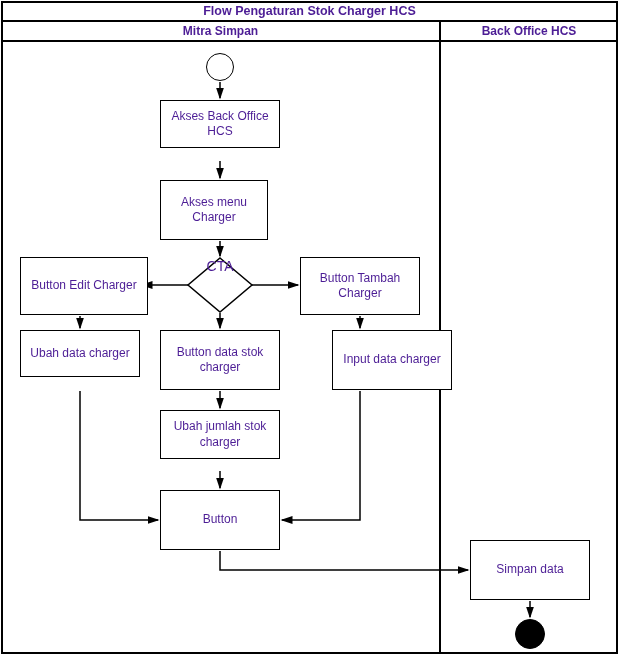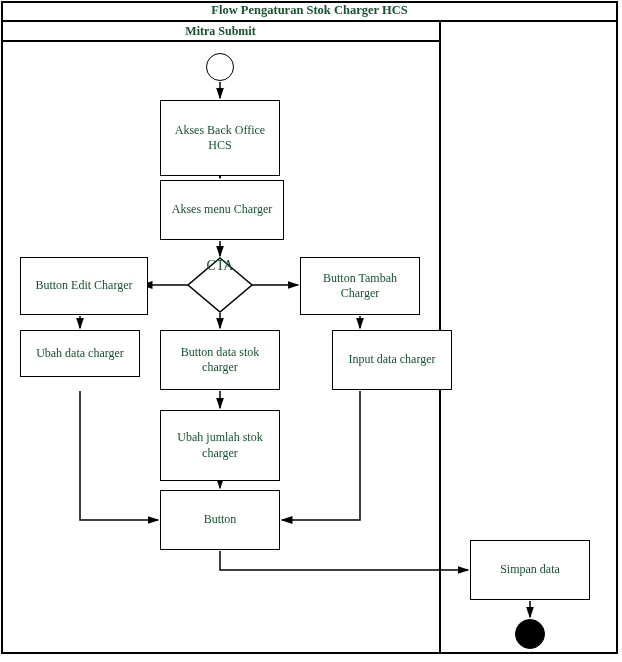--- a/index.html
+++ b/index.html
@@ -1,21 +1,21 @@
 <!DOCTYPE html>
 <html><head>
 <meta charset="utf-8">
 <style>
   html,body{margin:0;padding:0;background:#ffffff;}
   .stage{
     position:relative;
     width:622px;height:662px;
     background:#ffffff;
-    font-family:Liberation Serif, serif;
-    color:#14532d;
+    font-family:Liberation Sans, sans-serif;
+    color:#4c1d95;
     overflow:hidden;
   }
   .stage *{box-sizing:border-box;}
   .frame{
     position:absolute;left:1px;top:1px;width:617px;height:653px;
     border:2px solid #000;background:transparent;
   }
   .title-bar{
     position:absolute;left:1px;top:1px;width:617px;height:21px;
     border-bottom:2px solid #000;
@@ -54,42 +54,43 @@
   }
   .end{
     left:515px;top:619px;width:30px;height:30px;
     background:#000;border:1.5px solid #000;
   }
   .decision-label{
     position:absolute;left:188px;top:258px;width:64px;height:54px;
     display:flex;align-items:flex-start;justify-content:center;
     font-size:14px;
   }
-  .n-akses-bo   {left:160px;top:100px;width:120px;height:76px;}
-  .n-akses-menu {left:160px;top:180px;width:124px;height:60px;}
+  .n-akses-bo   {left:160px;top:100px;width:120px;height:48px;}
+  .n-akses-menu {left:160px;top:180px;width:108px;height:60px;}
   .n-edit       {left:20px; top:257px;width:128px;height:58px;}
   .n-tambah     {left:300px;top:257px;width:120px;height:58px;}
   .n-ubah-data  {left:20px; top:330px;width:120px;height:47px;}
   .n-atur-stok  {left:160px;top:330px;width:120px;height:60px;}
   .n-input-data {left:300px;top:330px;width:120px;height:60px;margin-left:32px;}
-  .n-ubah-jumlah{left:160px;top:410px;width:120px;height:71px;}
+  .n-ubah-jumlah{left:160px;top:410px;width:120px;height:49px;}
   .n-submit     {left:160px;top:490px;width:120px;height:60px;}
   .n-simpan     {left:470px;top:540px;width:120px;height:60px;}
   .edge{stroke:#000;stroke-width:1.5;fill:none;}
 </style>
 </head>
 <body>
 
 <div class="stage">
 
   <div class="frame"></div>
 
   <div class="title-bar">Flow Pengaturan Stok Charger HCS</div>
 
-  <div class="lane-header mitra">Mitra Submit</div>
+  <div class="lane-header mitra">Mitra Simpan</div>
+  <div class="lane-header back">Back Office HCS</div>
   <div class="lane-divider"></div>
 
   <svg class="connector-layer" width="622" height="662" viewBox="0 0 622 662" xmlns="http://www.w3.org/2000/svg">
     <defs>
       <marker id="arrowhead" markerUnits="userSpaceOnUse" markerWidth="14" markerHeight="10" refX="10.5" refY="4" orient="auto">
         <path d="M0,0 L12,4 L0,8 z" fill="#000"></path>
       </marker>
     </defs>
     <path class="edge" d="M220,82 L220,98" marker-end="url(#arrowhead)"></path>
     <path class="edge" d="M220,161 L220,178" marker-end="url(#arrowhead)"></path>

